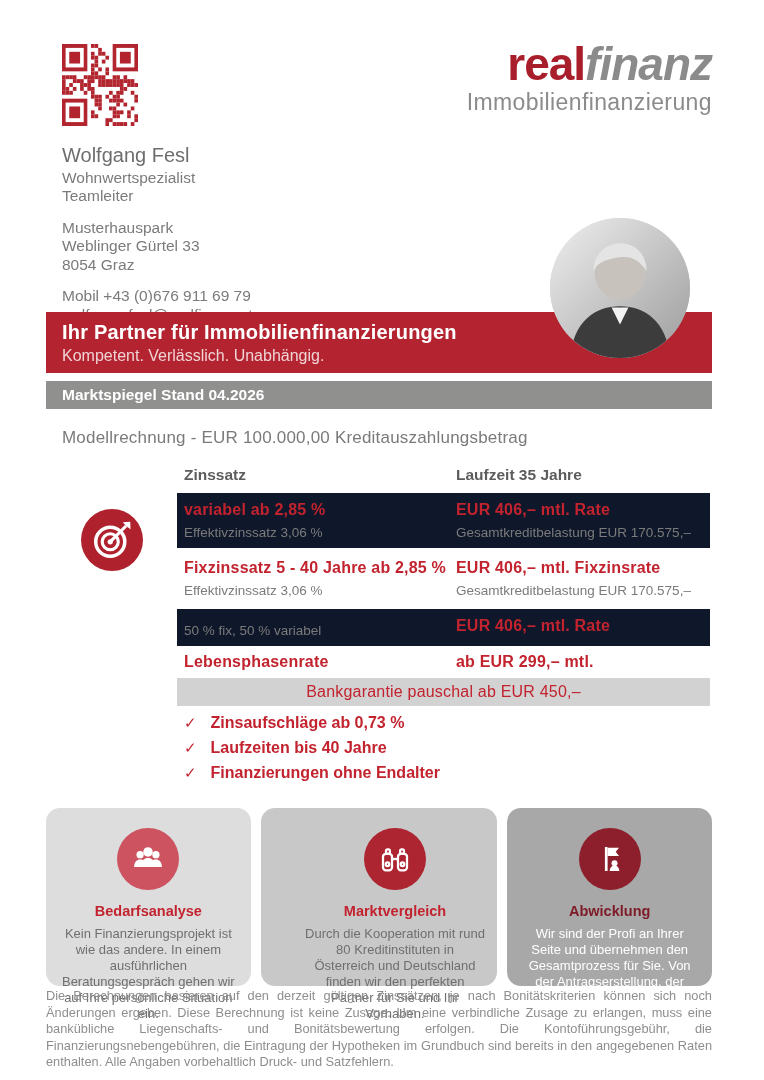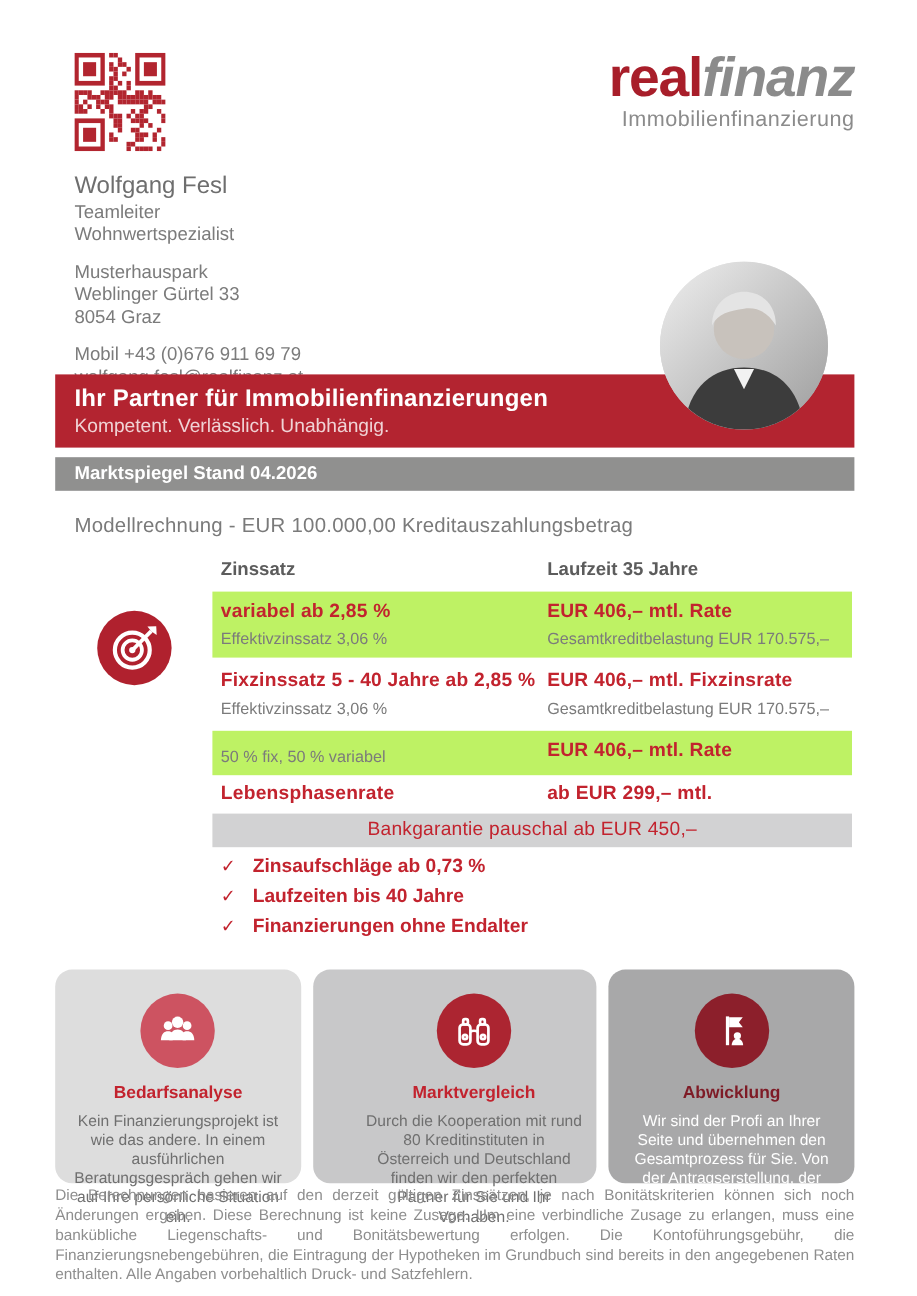--- a/index.html
+++ b/index.html
@@ -5,21 +5,21 @@
   html,body{margin:0;padding:0;background:#fff;}
   .page{position:relative;width:764px;height:1080px;background:#fff;overflow:hidden;
         font-family:"Liberation Sans",sans-serif;}
 
   
   .qr{position:absolute;left:62px;top:44px;width:76px;height:82px;}
   .logo-block{position:absolute;right:52px;top:40px;text-align:right;}
   .logo-word{font-size:46px;line-height:48px;letter-spacing:-1px;}
   .logo-real{color:#a81e2a;font-weight:bold;}
   .logo-finanz{color:#8b8b8b;font-style:italic;font-weight:bold;}
-  .logo-sub{font-size:18px;color:#8b8b8b;letter-spacing:.4px;margin-top:1px;}
+  .logo-sub{font-size:23px;color:#8b8b8b;letter-spacing:.4px;margin-top:1px;}
 
   
   .contact{position:absolute;left:62px;top:146px;color:#7b7b7b;font-size:15.5px;line-height:18.5px;}
   .contact-name{font-size:20px;color:#6e6e6e;margin-bottom:4px;}
   .c-group{margin-bottom:13px;}
 
   
   .hero{position:absolute;left:46px;top:312px;width:666px;height:61px;background:#b32430;
         box-sizing:border-box;padding:9px 0 0 16px;}
   .hero-title{color:#fff;font-weight:bold;font-size:20px;letter-spacing:.2px;}
@@ -34,21 +34,21 @@
   .avatar svg{display:block;width:100%;height:100%;}
 
   
   .model-title{position:absolute;left:62px;top:428px;font-size:17px;color:#7a7a7a;letter-spacing:.2px;}
   .target-badge{position:absolute;left:81px;top:509px;width:62px;height:62px;border-radius:50%;
                 background:#b0212e;display:flex;align-items:center;justify-content:center;}
 
   .rate-table{position:absolute;left:177px;top:466px;width:533px;box-sizing:border-box;}
   .t-header{display:flex;padding:0 0 9px 7px;font-weight:bold;color:#5c5c5c;font-size:15.5px;}
   .t-row{display:flex;padding:8px 7px;margin-bottom:3px;}
-  .t-row.gray{background:#bef264;}
+  .t-row.gray{background:#0f172a;}
   .col-l{width:272px;flex:none;}
   .col-r{flex:1;}
   .row-title{font-size:16px;font-weight:bold;color:#c2232e;letter-spacing:.2px;}
   .row-sub{font-size:13.5px;color:#7b7b7b;margin-top:6px;}
   .t-row.compact{padding:4px 7px;}
   .t-bannerrow{background:#d2d2d3;color:#c2232e;font-size:16px;padding:5px 7px;margin-bottom:3px;letter-spacing:.2px;text-align:center;}
 
   .checklist{position:absolute;left:184px;top:710px;}
   .check-item{display:flex;gap:14px;line-height:25px;font-size:16px;font-weight:bold;color:#c2232e;}
   .check-mark{font-weight:normal;font-size:15px;}
@@ -221,22 +221,22 @@
   </div>
 
   <div class="logo-block">
     <div class="logo-word"><span class="logo-real">real</span><span class="logo-finanz">finanz</span></div>
     <div class="logo-sub">Immobilienfinanzierung</div>
   </div>
 
   <div class="contact">
     <div class="c-group">
       <div class="contact-name">Wolfgang Fesl</div>
+      <div>Wohnwertspezialist</div>
       <div>Teamleiter</div>
-      <div>Wohnwertspezialist</div>
     </div>
     <div class="c-group">
       <div>Musterhauspark</div>
       <div>Weblinger Gürtel 33</div>
       <div>8054 Graz</div>
     </div>
     <div class="c-group">
       <div>Mobil +43 (0)676 911 69 79</div>
       <div>wolfgang.fesl@realfinanz.at</div>
     </div>

